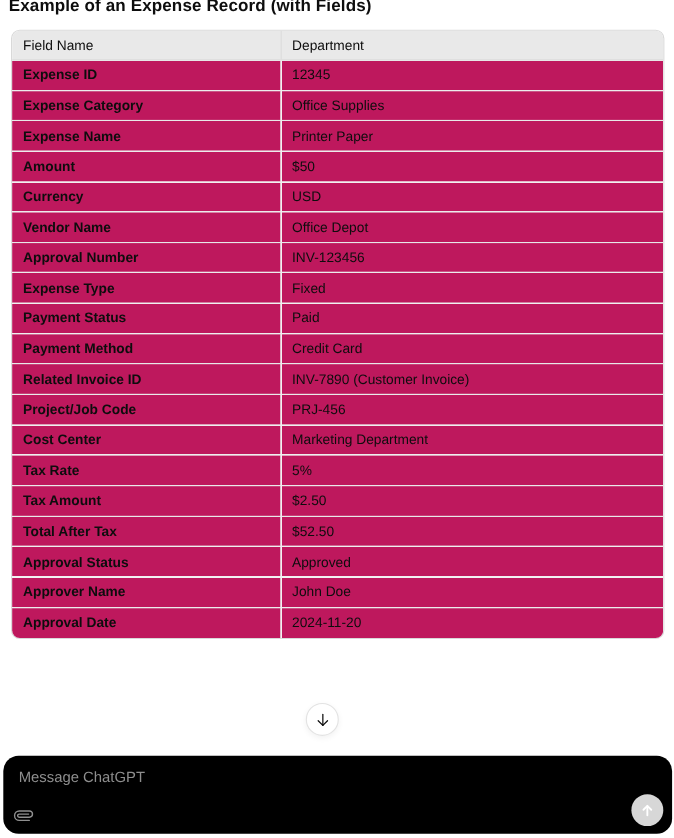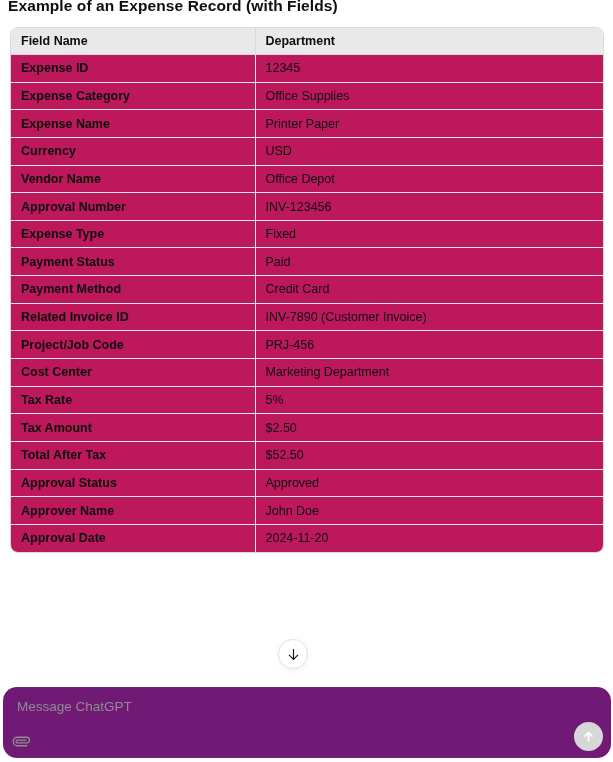--- a/index.html
+++ b/index.html
@@ -20,21 +20,21 @@
     position: absolute; left: 10px; top: 27px; width: 594px;
     border: 1px solid #d9d9d9; border-radius: 8px;
     overflow: hidden; background: #ffffff;
   }
   table.expense {
     width: 100%; border-collapse: collapse; table-layout: fixed;
     font-size: 12.5px;
   }
   table.expense col.c1 { width: 244px; }
   table.expense th {
-    background: #e9e9e9; text-align: left; font-weight: 700;
+    background: #e9e9e9; text-align: left; font-weight: 400;
     height: 26.5px; padding: 0 8px 0 10px; vertical-align: middle;
     border-bottom: 1px solid #d9d9d9;
   }
   table.expense th + th { border-left: 1px solid #d9d9d9; }
   table.expense td {
     height: 27.65px; padding: 0 8px 0 10px; vertical-align: middle;
     border-bottom: 1px solid #e8e8e8; background: #be185d;
     overflow: hidden; white-space: nowrap;
   }
   table.expense td + td { border-left: 1px solid #e8e8e8; }
@@ -44,21 +44,21 @@
     position: absolute; left: 278px; top: 639px;
     width: 30px; height: 30px; border-radius: 50%;
     background: #ffffff; border: 1px solid #e3e3e3;
     box-shadow: 0 2px 6px rgba(0,0,0,0.06);
     display: flex; align-items: center; justify-content: center;
     cursor: pointer; padding: 0;
   }
   .composer {
     position: absolute; left: 3px; top: 687px;
     width: 608px; height: 71px;
-    background: #701a75; border-radius: 14px;
+    background: #000000; border-radius: 14px;
   }
   .composer .placeholder {
     position: absolute; left: 14px; top: 12px;
     font-size: 13.5px; color: #8e8e8e; line-height: 16px;
   }
   .attach-btn {
     position: absolute; left: 6px; bottom: 5px;
     width: 24px; height: 24px;
     background: transparent; border: none; padding: 0;
     display: flex; align-items: center; justify-content: center;
@@ -95,20 +95,24 @@
           <td class="field">Expense ID</td>
           <td class="desc">12345</td>
         </tr>
         <tr>
           <td class="field">Expense Category</td>
           <td class="desc">Office Supplies</td>
         </tr>
         <tr>
           <td class="field">Expense Name</td>
           <td class="desc">Printer Paper</td>
+        </tr>
+        <tr>
+          <td class="field">Amount</td>
+          <td class="desc">$50</td>
         </tr>
         <tr>
           <td class="field">Currency</td>
           <td class="desc">USD</td>
         </tr>
         <tr>
           <td class="field">Vendor Name</td>
           <td class="desc">Office Depot</td>
         </tr>
         <tr>

